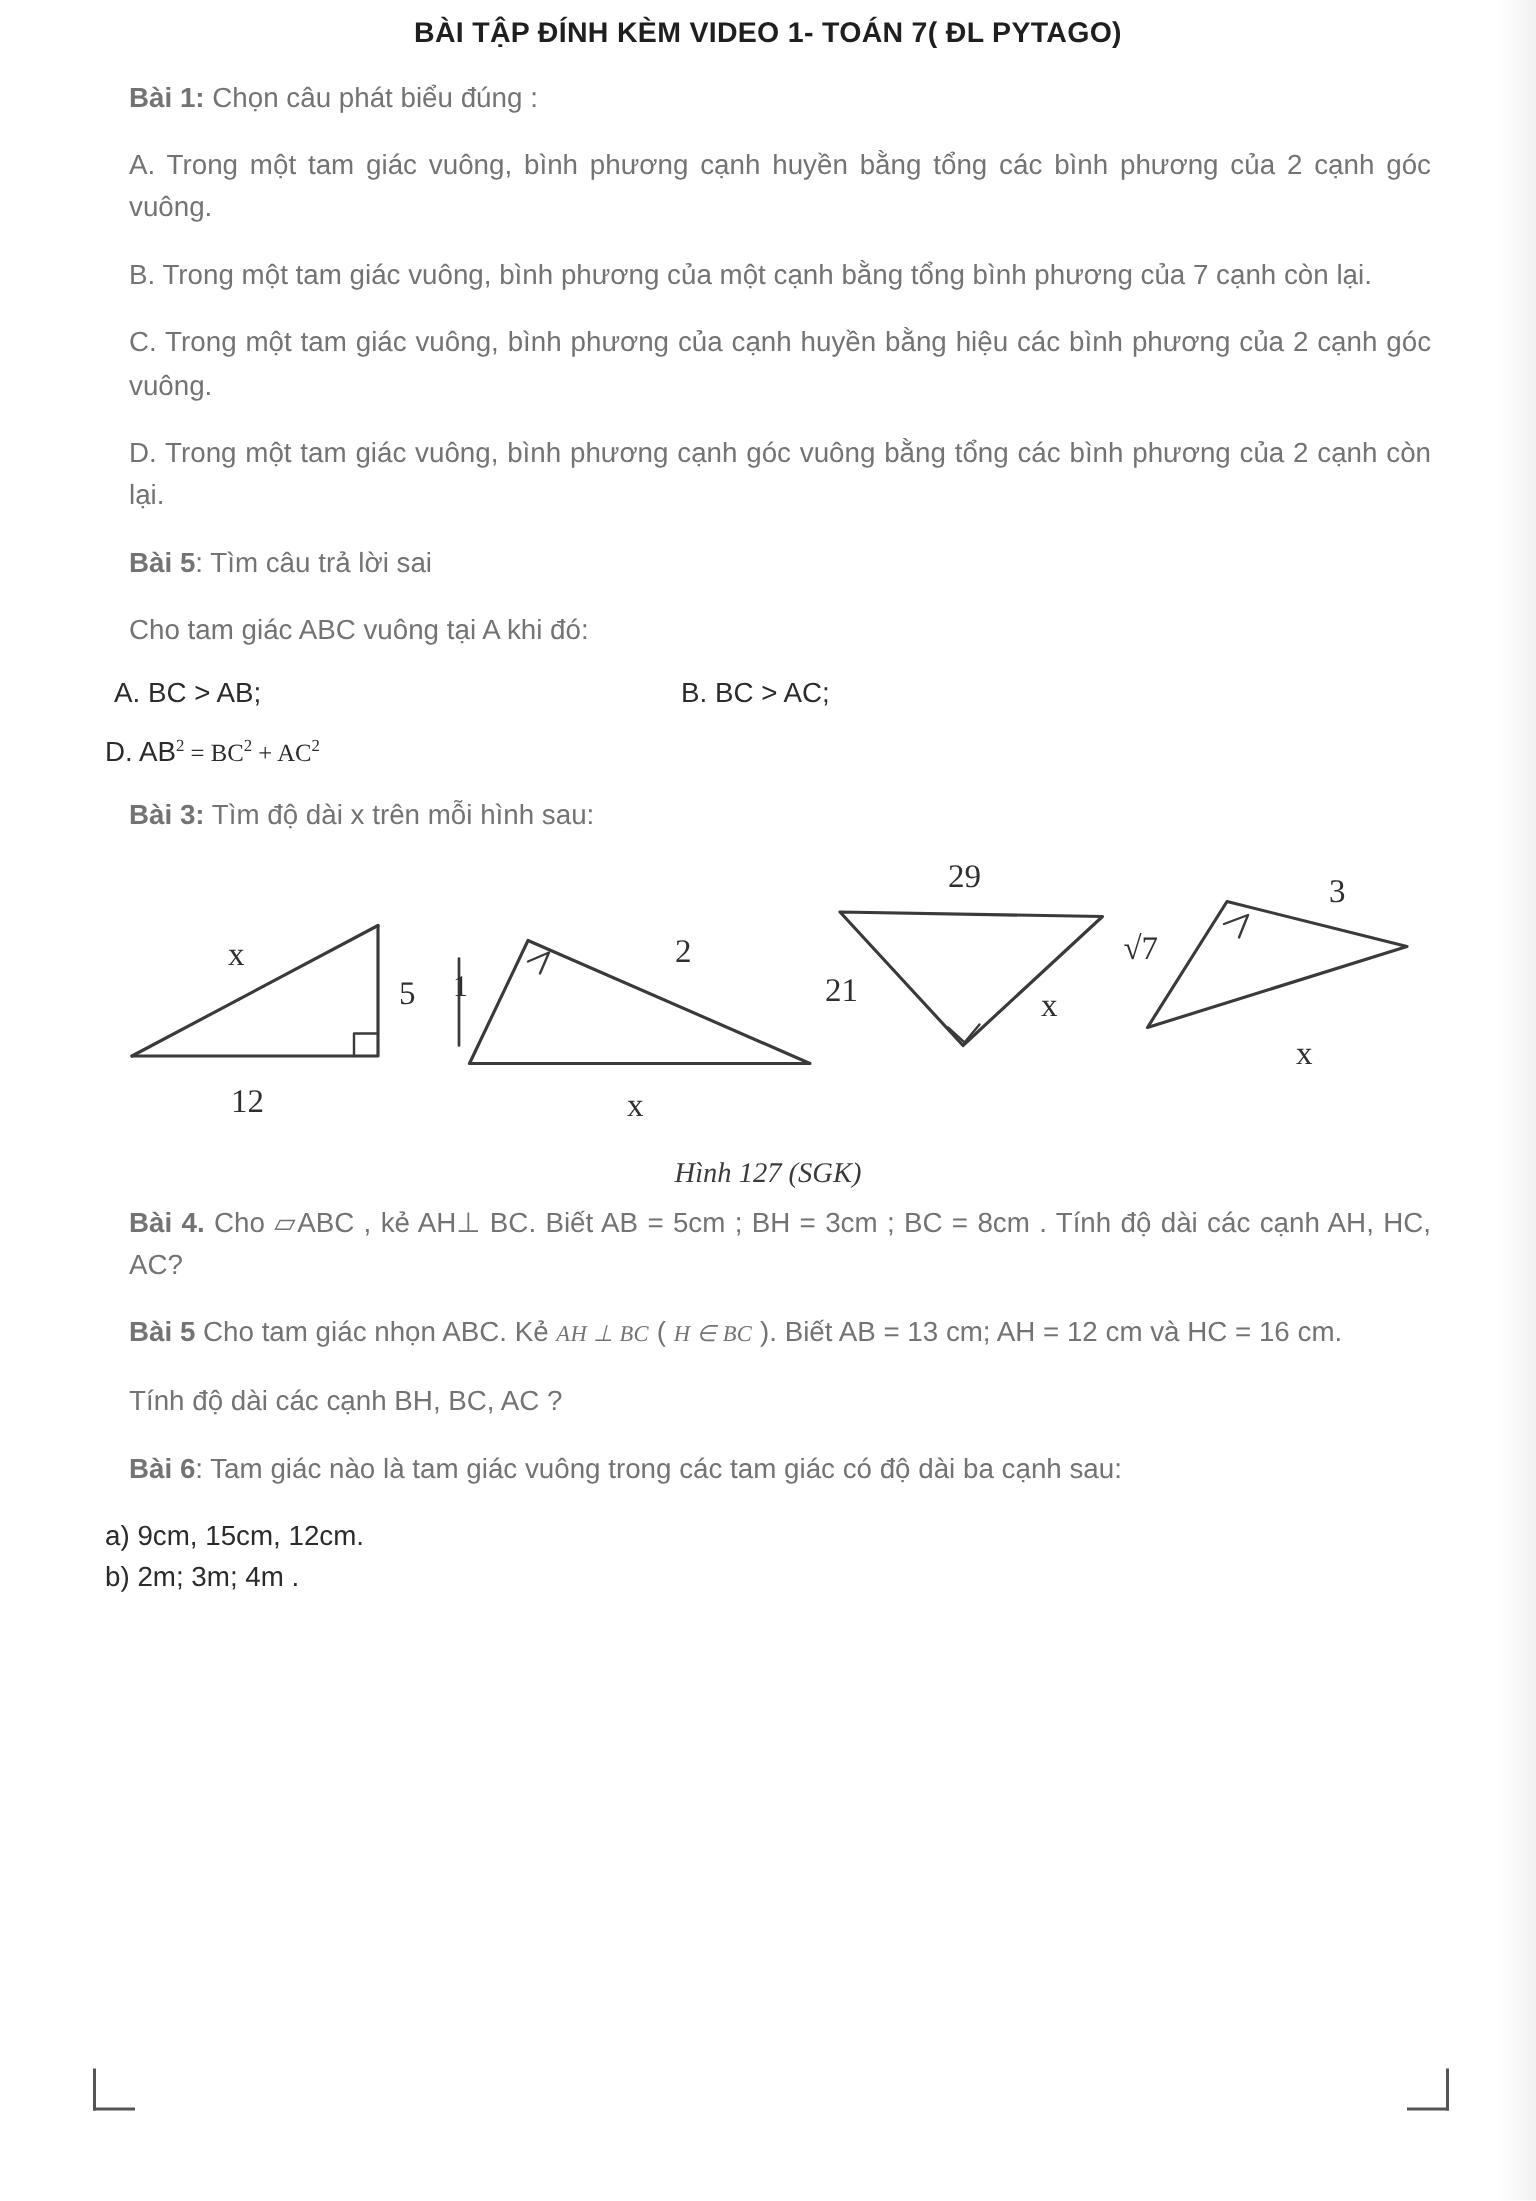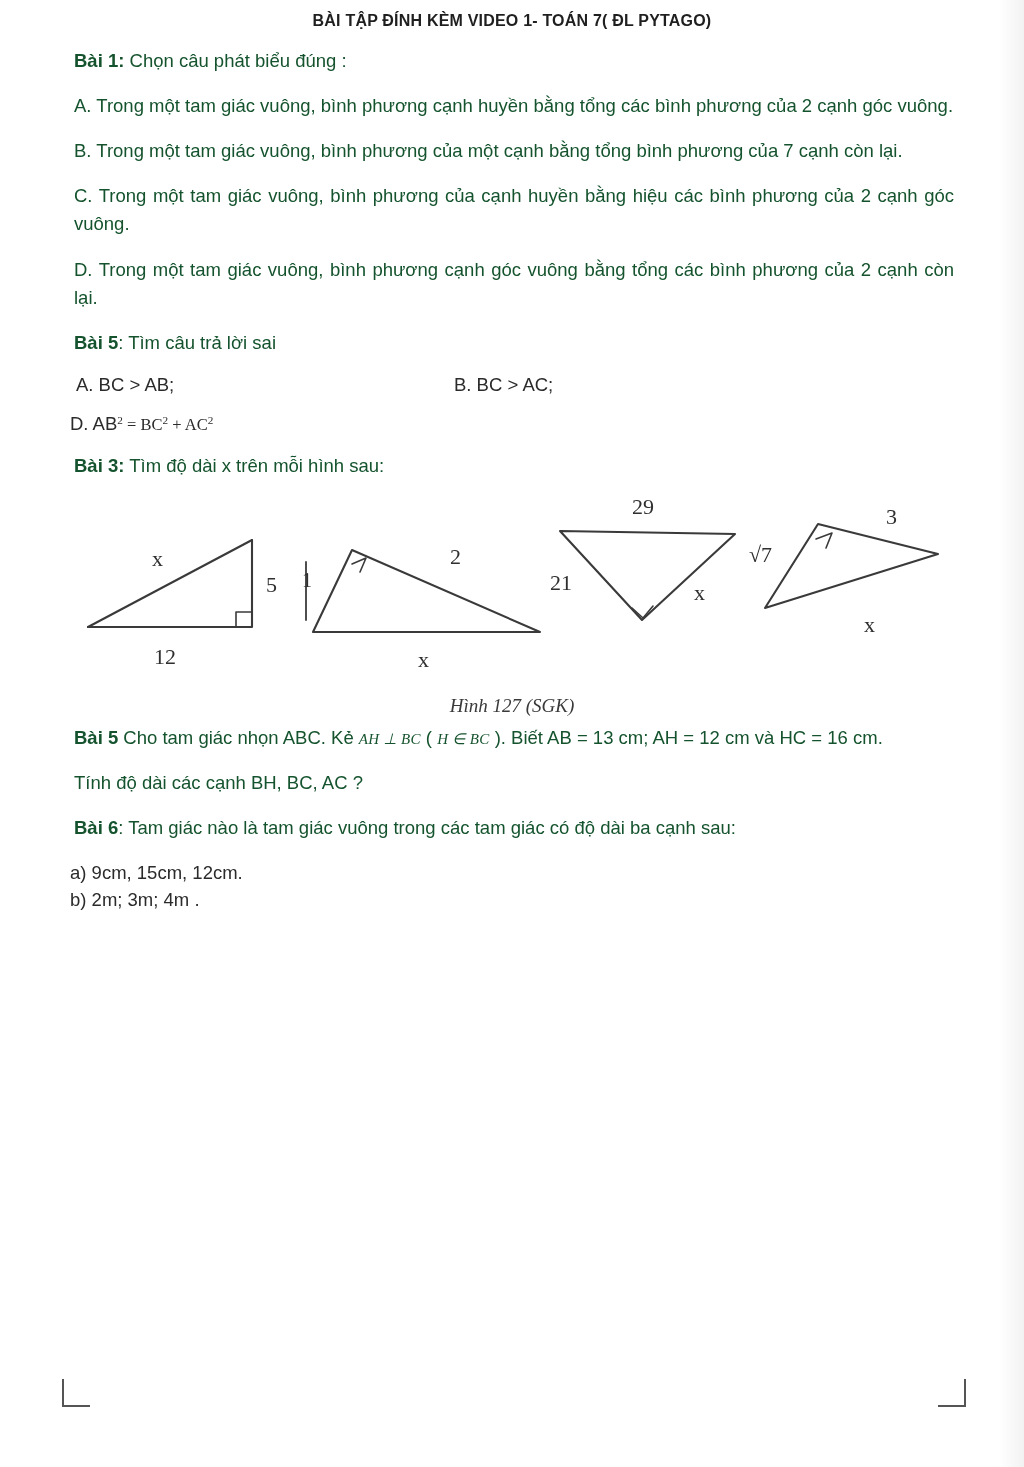--- a/index.html
+++ b/index.html
@@ -25,34 +25,34 @@
     content: "";
     position: absolute;
     top: 0; right: 0; bottom: 0;
     width: 26px;
     background: linear-gradient(to right, rgba(0,0,0,0.00), rgba(0,0,0,0.05));
     pointer-events: none;
   }
   .doc-title {
     text-align: center;
     font-weight: bold;
-    font-size: 16px;
+    font-size: 19px;
     letter-spacing: 0.2px;
     margin: 12px 40px 0 40px;
     color: #1f1f1f;
   }
   .content {
     margin: 0 70px 0 70px;
   }
   p.para {
     font-size: 18.5px;
     line-height: 1.52;
-    margin: 17px 0 0 4px;
+    margin: 17px 0 0 16px;
     text-align: justify;
-    color: #14532d;
+    color: #737373;
   }
   p.para.nojust { text-align: left; }
   .lbl { font-weight: bold; }
   .mono-ital {
     font-family: Liberation Serif, serif;
     font-style: italic;
     font-size: 15px;
     letter-spacing: .3px;
   }
   sup { font-size: 0.68em; }
@@ -120,20 +120,21 @@
 
     <p class="para">A. Trong một tam giác vuông, bình phương cạnh huyền bằng tổng các bình phương của 2 cạnh góc vuông.</p>
     <p class="para">B. Trong một tam giác vuông, bình phương của một cạnh bằng tổng bình phương của 7 cạnh còn lại.</p>
     <p class="para">C. Trong một tam giác vuông, bình phương của cạnh huyền bằng hiệu các bình phương của 2 cạnh góc vuông.</p>
     <p class="para">D. Trong một tam giác vuông, bình phương cạnh góc vuông bằng tổng các bình phương của 2 cạnh còn lại.</p>
 
     <p class="para nojust">
       <span class="lbl">Bài 5</span><span>: Tìm câu trả lời sai</span>
     </p>
 
+    <p class="para nojust">Cho tam giác ABC vuông tại A khi đó:</p>
 
     <div class="ansrow">
       <div class="col-a">A. BC &gt; AB;</div>
       <div class="col-b">B. BC &gt; AC;</div>
     </div>
 
     <div class="ansrow">
       <div class="col-b">
         <span>D. AB</span><span class="small-sq"><sup>2</sup><span> = BC</span><sup>2</sup><span> + AC</span><sup>2</sup></span>
       </div>
@@ -174,20 +175,23 @@
         <text x="694" y="108">x</text>
         <text x="749" y="70">√7</text>
         <text x="886" y="32">3</text>
         <text x="864" y="140">x</text>
       </g>
     </svg>
     <div class="fig-caption">Hình 127 (SGK)</div>
   </div>
 
   <div class="content">
+    <p class="para">
+      <span class="lbl">Bài 4.</span><span>  Cho ▱ABC , kẻ AH⊥ BC. Biết AB = 5cm ; BH = 3cm ; BC = 8cm . Tính độ dài các cạnh AH, HC, AC?</span>
+    </p>
 
     <p class="para">
       <span class="lbl">Bài 5</span><span> Cho tam giác nhọn ABC. Kẻ </span><span class="mono-ital">AH ⊥ BC</span><span> ( </span><span class="mono-ital">H ∈ BC</span><span> ). Biết AB = 13 cm; AH = 12 cm và HC = 16 cm.</span>
     </p>
 
     <p class="para nojust">Tính  độ dài các cạnh BH, BC, AC ?</p>
 
     <p class="para">
       <span class="lbl">Bài 6</span><span>: Tam giác nào là tam giác vuông trong các tam giác có độ dài ba cạnh sau:</span>
     </p>

